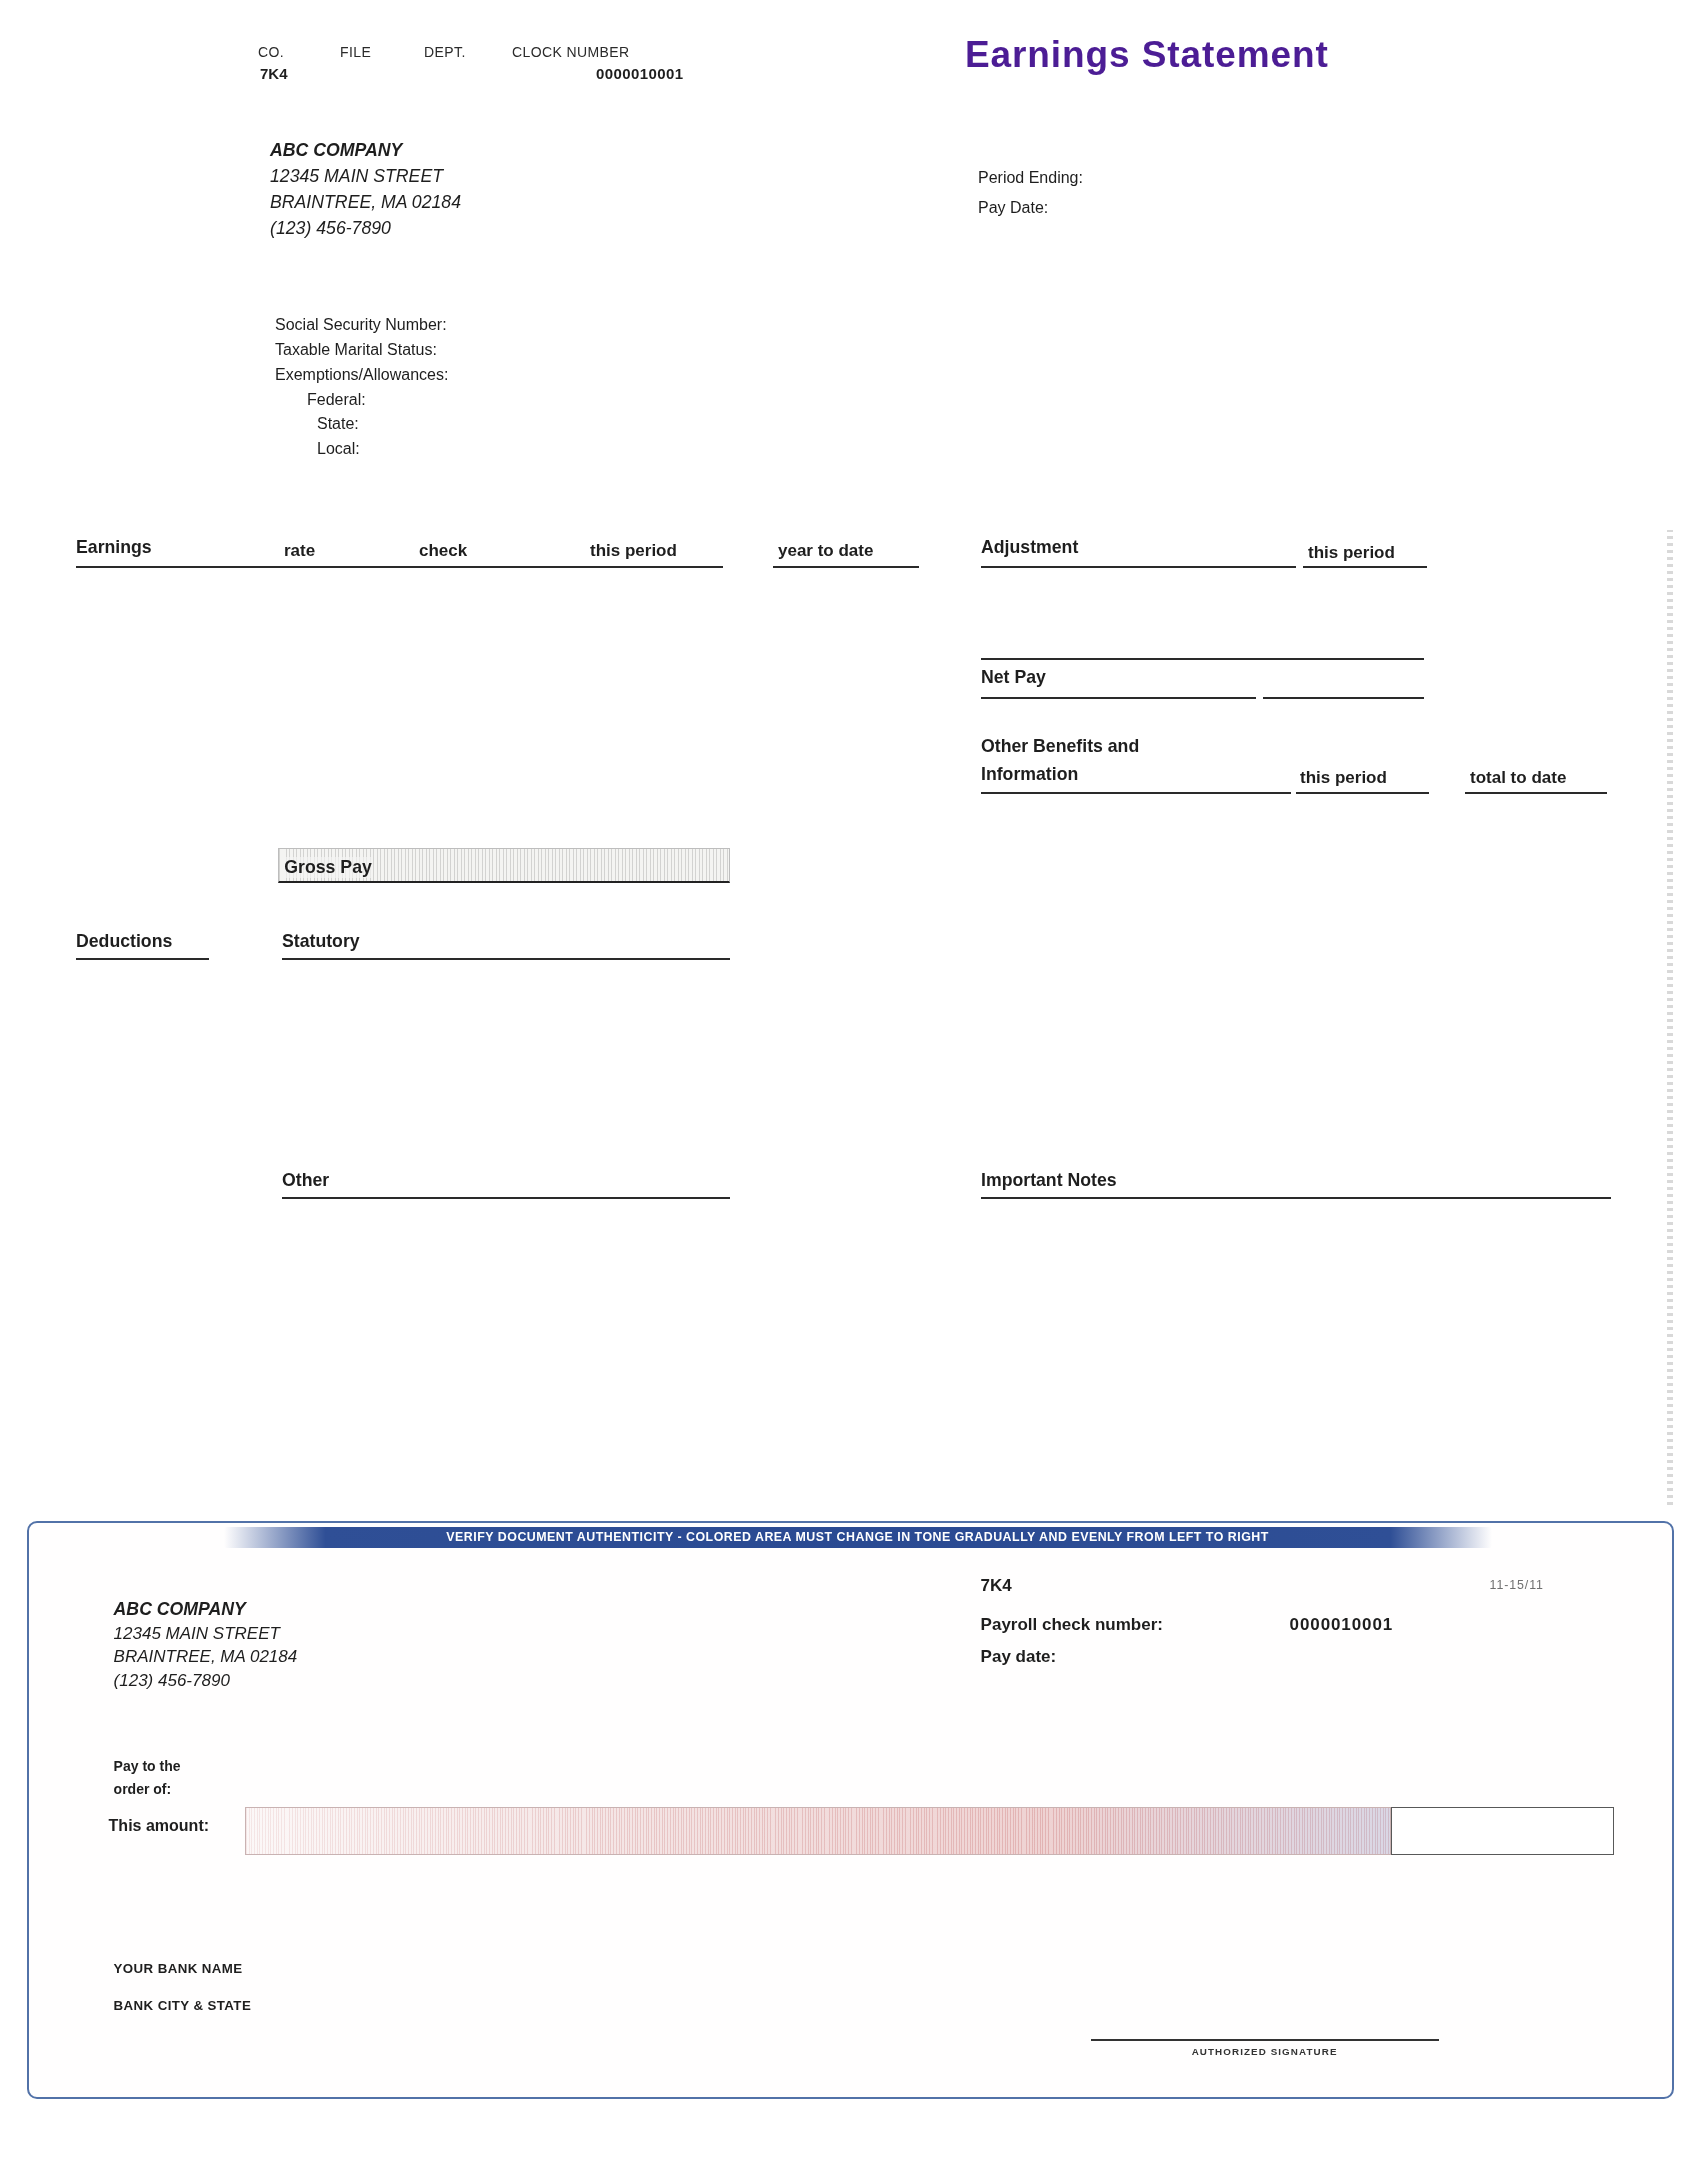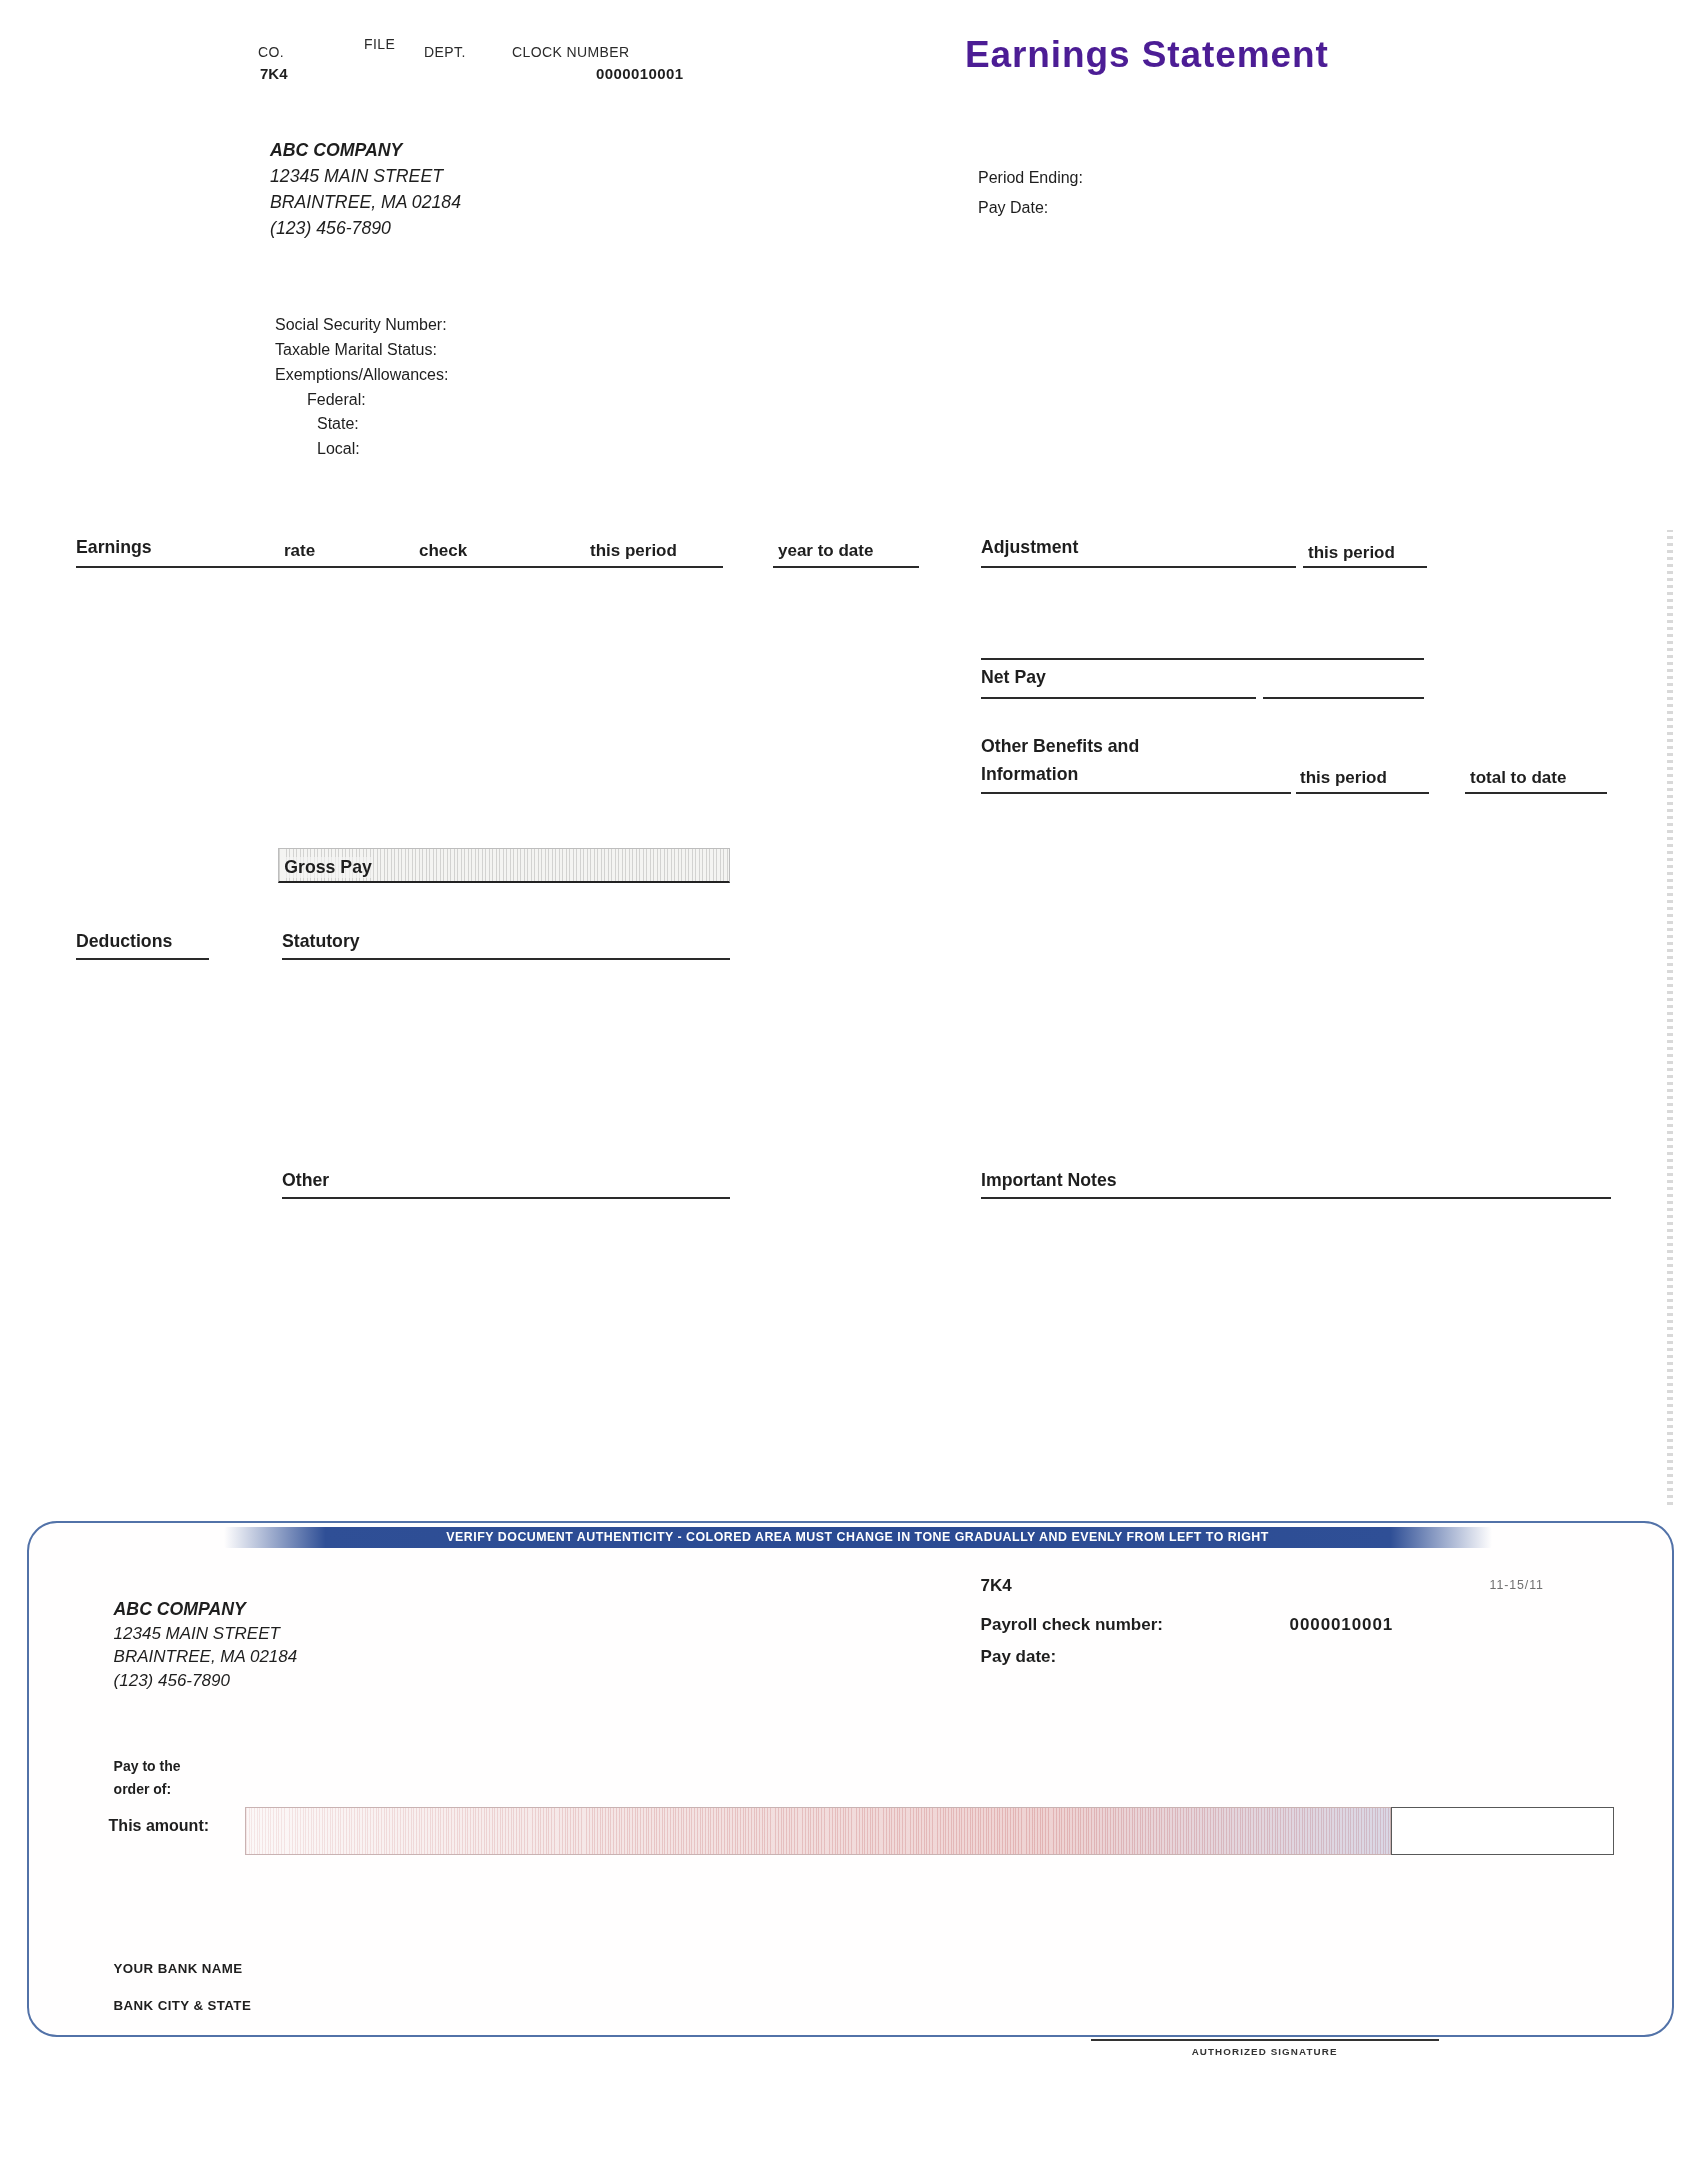--- a/index.html
+++ b/index.html
@@ -29,22 +29,22 @@
     border-bottom:2.7px solid #222;
     box-sizing:border-box;
   }
   .gross-lbl{position:absolute;left:5.3px;bottom:2.7px;font-size:17.7px;font-weight:700;background:rgba(244,244,242,.65);}
   .fineprint{
     position:absolute;left:1667px;top:530px;width:6.2px;height:975px;
     background:repeating-linear-gradient(0deg,#b9b9b9 0 2.7px,transparent 2.7px 7px);
     opacity:.55;
   }
   .check{
-    position:absolute;left:26.6px;top:1521px;width:1647px;height:516px;
-    border:2.7px solid #5272a8;border-radius:30px;background:#fffefe;
+    position:absolute;left:26.6px;top:1521px;width:1647px;height:578px;
+    border:2.7px solid #5272a8;border-radius:10px;background:#fffefe;
     box-sizing:border-box;
   }
   .banner{
     position:absolute;left:195px;top:3.5px;width:1268px;height:21px;
     line-height:21px;text-align:center;
     color:#ffffff;font-size:12.4px;font-weight:700;letter-spacing:0.5px;
     background:linear-gradient(90deg,rgba(82,114,168,0) 0%,#2f4f96 8%,#2a4a92 50%,#2f4f96 92%,rgba(82,114,168,0) 100%);
     border-radius:2.7px;
     white-space:nowrap;overflow:hidden;
   }
@@ -72,21 +72,21 @@
   .payto{font-size:14px;font-weight:600;line-height:23px;}
 </style>
 </head>
 <body>
 
 <div class="page">
 
   <div>
 
     <div class="abs meta-lbl" style="left:258px;top:44px;">CO.</div>
-    <div class="abs meta-lbl" style="left:340px;top:36px;margin-left:24px;">FILE</div>
+    <div class="abs meta-lbl" style="left:340px;top:44px;">FILE</div>
     <div class="abs meta-lbl" style="left:424px;top:44px;">DEPT.</div>
     <div class="abs meta-lbl" style="left:512px;top:44px;">CLOCK NUMBER</div>
     <div class="abs b" style="left:260px;top:65px;font-size:15px;">7K4</div>
     <div class="abs b" style="left:596px;top:65px;font-size:15px;letter-spacing:0.4px;">0000010001</div>
 
     <div class="abs title" style="left:965px;top:34px;">Earnings Statement</div>
 
     <div class="abs addr b" style="left:270px;top:137px;">ABC COMPANY</div>
     <div class="abs addr" style="left:270px;top:163px;">12345 MAIN STREET</div>
     <div class="abs addr" style="left:270px;top:189px;">BRAINTREE, MA 02184</div>

